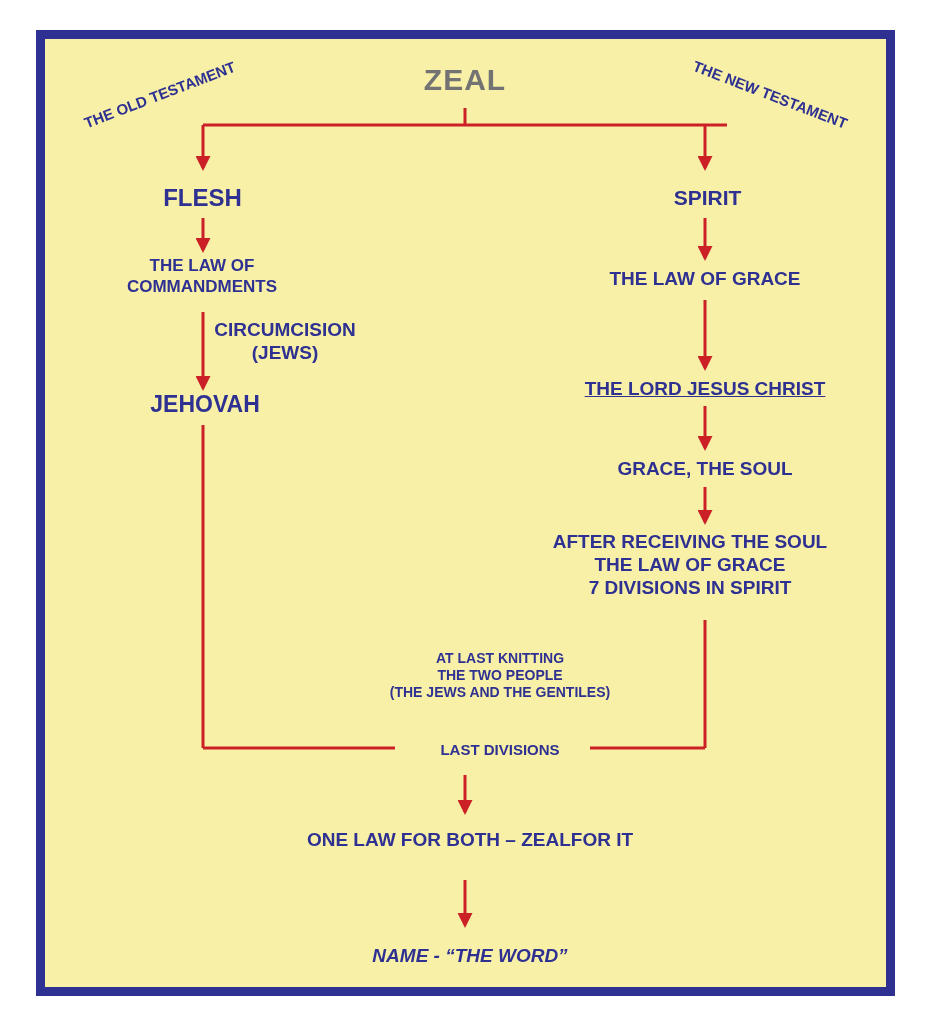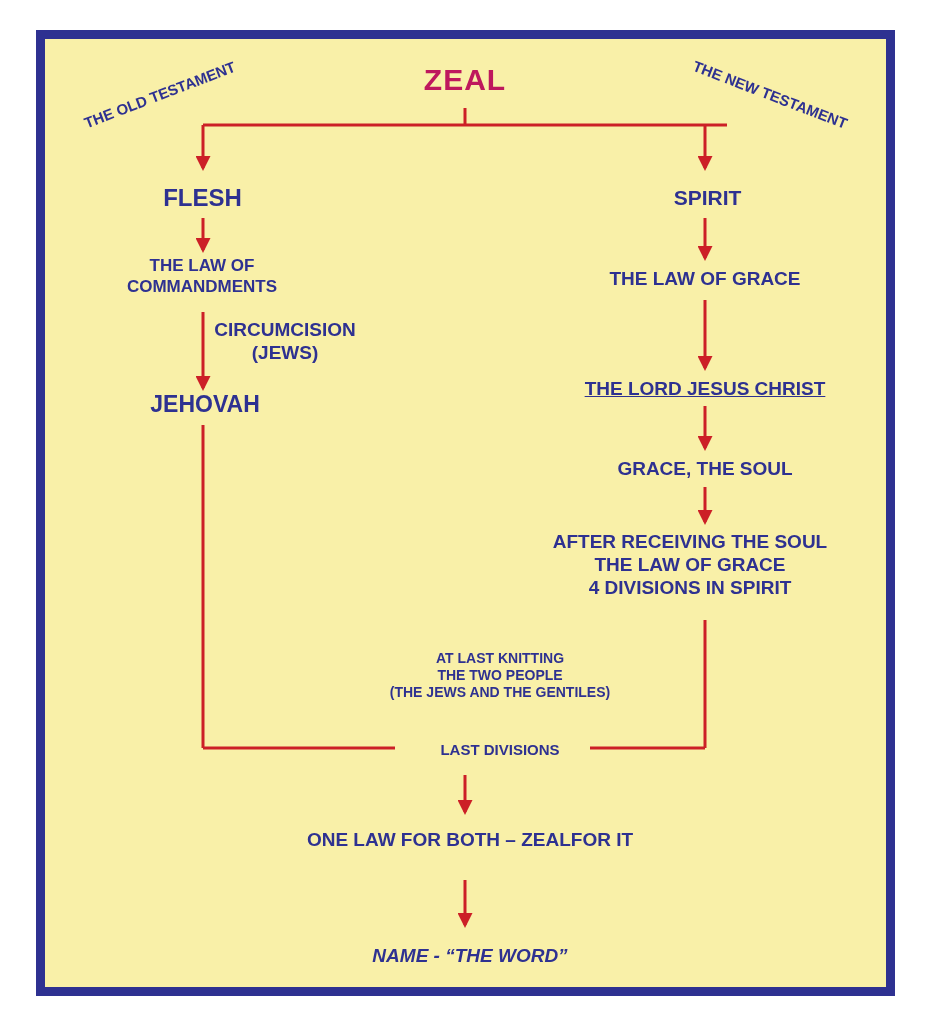--- a/index.html
+++ b/index.html
@@ -35,21 +35,21 @@
     color: #2e3191;
     font-weight: bold;
     text-align: center;
     line-height: 1.22;
     white-space: pre-line;
   }
   #title-zeal {
     left: 365px;
     top: 62px;
     width: 200px;
-    color: #be185d;
+    color: #737373;
     font-size: 30px;
     letter-spacing: 1px;
   }
   #label-old-testament {
     left: 60px;
     top: 86px;
     width: 200px;
     font-size: 15px;
     transform: rotate(-21deg);
     transform-origin: center center;
@@ -191,20 +191,20 @@
 COMMANDMENTS</div>
 <div class="node" id="node-circumcision">CIRCUMCISION
 (JEWS)</div>
 <div class="node" id="node-jehovah">JEHOVAH</div>
 
 <div class="node" id="node-law-grace">THE LAW OF GRACE</div>
 <div class="node" id="node-lord-jesus">THE LORD JESUS CHRIST</div>
 <div class="node" id="node-grace-soul">GRACE, THE SOUL</div>
 <div class="node" id="node-after-receiving">AFTER RECEIVING THE SOUL
 THE LAW OF GRACE
-4 DIVISIONS IN SPIRIT</div>
+7 DIVISIONS IN SPIRIT</div>
 
 <div class="node" id="node-knitting">AT LAST KNITTING
 THE TWO PEOPLE
 (THE JEWS AND THE GENTILES)</div>
 <div class="node" id="node-last-testament">LAST DIVISIONS</div>
 <div class="node" id="node-one-law">ONE LAW FOR BOTH – ZEALFOR IT</div>
 <div class="node" id="node-name-word">NAME - “THE WORD”</div>
 
 </body></html>

